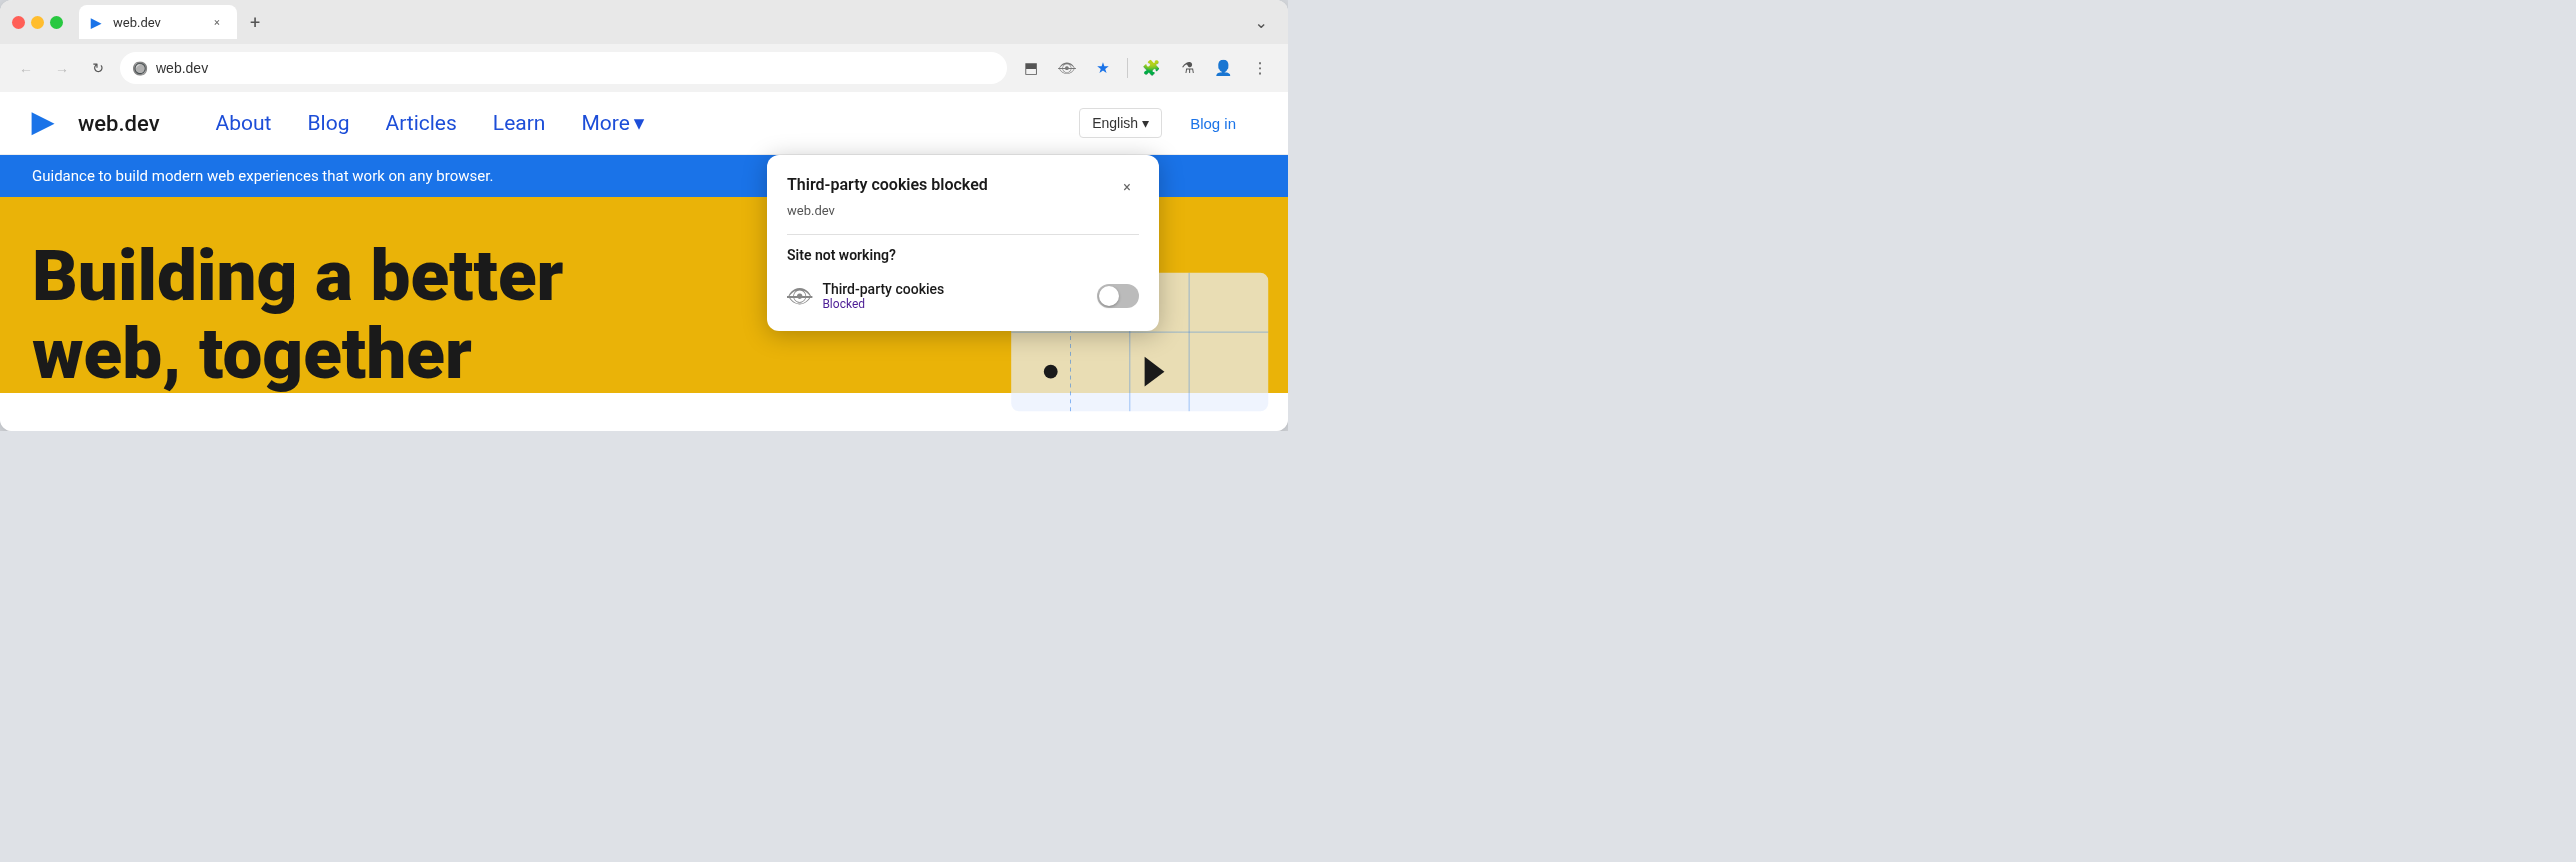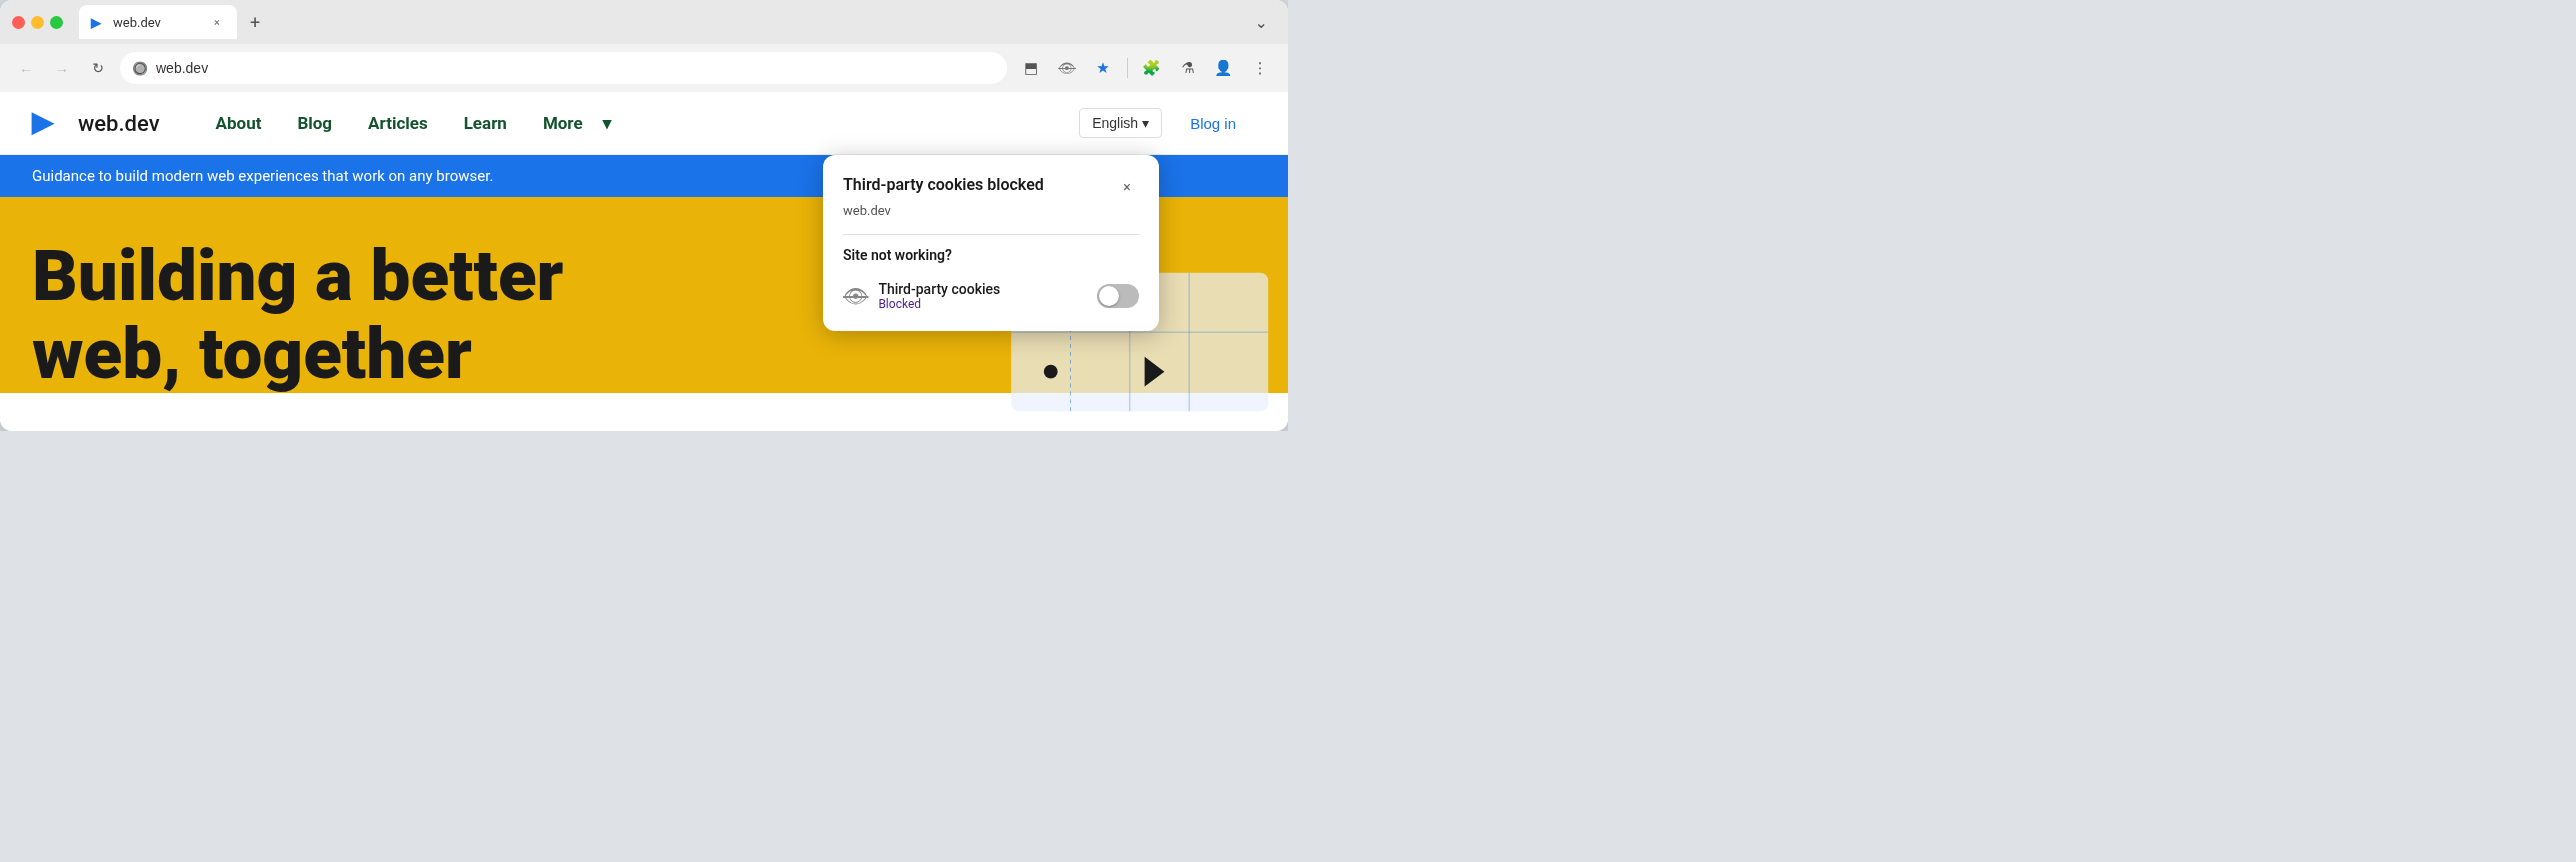--- a/index.html
+++ b/index.html
@@ -229,32 +229,31 @@
 
     .site-nav {
       display: flex;
       align-items: center;
       gap: 4px;
       flex: 1;
     }
 
     .nav-link {
       padding: 8px 16px;
-      font-size: 17px;
-      color: #14532d;
+      font-size: 21px;
+      color: #1d4ed8;
       cursor: pointer;
       border-radius: 4px;
       text-decoration: none;
-      font-weight: bold;
     }
 
     .nav-link-more {
       display: flex;
       align-items: flex-end;
-      gap: 20px;
+      gap: 4px;
     }
 
     .site-actions {
       display: flex;
       align-items: center;
       gap: 8px;
     }
 
     .lang-btn {
       display: flex;
@@ -308,21 +307,21 @@
       left: 0;
       right: 0;
       bottom: 0;
       pointer-events: none;
     }
 
     .popup {
       position: absolute;
       top: 63px;
       right: 129px;
-      width: 336px;
+      width: 392px;
       background: #fff;
       border-radius: 12px;
       box-shadow: 0 4px 24px rgba(0,0,0,0.25);
       padding: 20px;
       pointer-events: all;
     }
 
     .popup-header {
       display: flex;
       align-items: flex-start;

